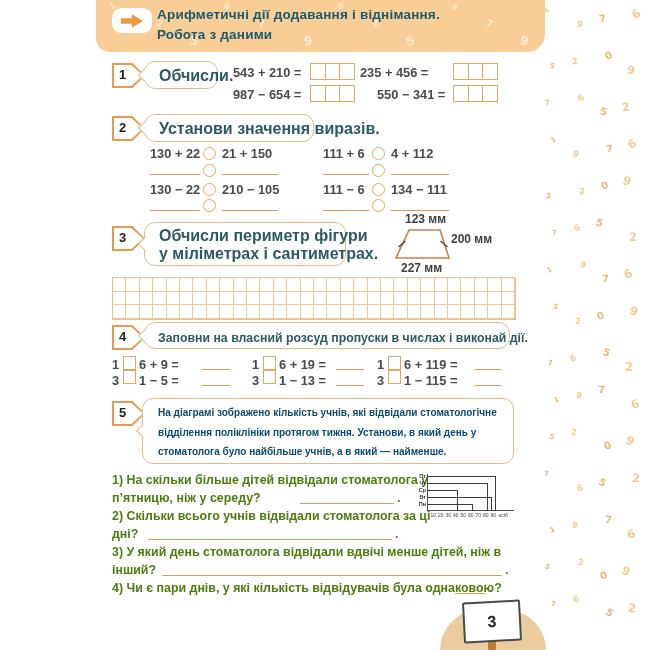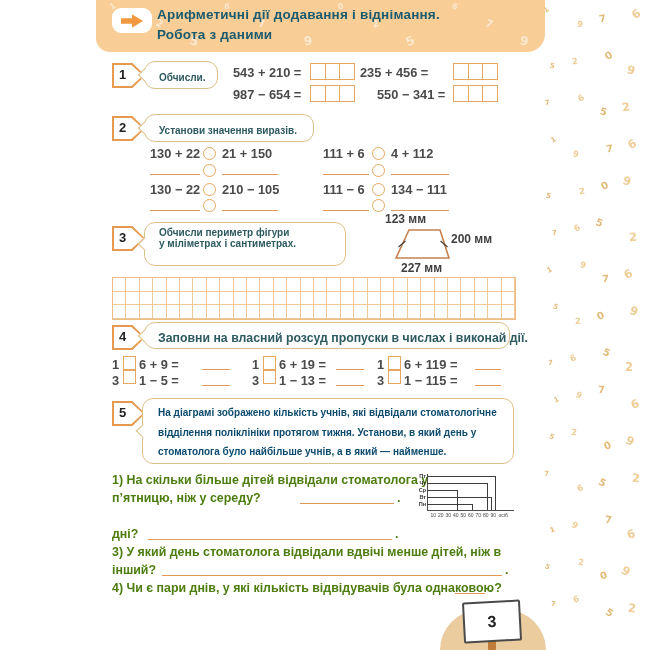--- a/index.html
+++ b/index.html
@@ -20,21 +20,21 @@
          clip-path:polygon(0 0,62% 0,100% 50%,62% 100%,0 100%)}
   .tag-i{position:absolute;inset:2px;background:#fff;
          clip-path:polygon(0 0,60% 0,100% 50%,60% 100%,0 100%)}
   .tag-n{position:absolute;left:7px;top:4px;font-weight:bold;font-size:13px;color:#222}
 
   
   .bubble{background:#fff;border:1.8px solid #dcc08a;border-radius:11px;box-sizing:border-box}
   .bubble::before{content:"";position:absolute;left:-5px;top:calc(50% - 5px);width:9px;height:9px;
          background:#fff;border-left:1.8px solid #dcc08a;border-bottom:1.8px solid #dcc08a;
          transform:rotate(45deg)}
-  .instr{color:#2d5a60;font-weight:bold;font-size:10px;white-space:nowrap}
+  .instr{color:#2d5a60;font-weight:bold;font-size:16px;white-space:nowrap}
   .instr-wrap{color:#0c4a6e;font-weight:bold;font-size:10px;line-height:19.5px}
 
   .eq{color:#4a4a4a;font-weight:bold;font-size:12.8px;white-space:nowrap}
   .agrid{display:flex}
   .agrid .cell{width:14px;height:15px;border:1.3px solid #e7a75e;background:#fff}
   .agrid .cell + .cell{margin-left:-1.3px}
   .circle{width:11px;height:11px;border:1.6px solid #e7a75e;border-radius:50%;background:#fff}
   .blank{height:0;border-bottom:1.6px solid #e2975a}
   .sbox{width:13px;height:14px;border:1.4px solid #e7a75e;background:#fff;box-sizing:border-box}
 
@@ -229,21 +229,21 @@
 
   <div class="abs tag" style="left:112px;top:226px">
     <div class="tag-o"></div>
     <div class="tag-i"></div>
     <span class="tag-n">3</span>
   </div>
   <div class="abs bubble" style="left:144px;top:222px;width:202px;height:44px;padding:4px 8px 0 14px">
     <div class="instr">Обчисли периметр фігури</div>
     <div class="instr">у міліметрах і сантиметрах.</div>
   </div>
-  <span class="abs figlabel" style="left:385px;top:212px">123 мм</span>
+  <span class="abs figlabel" style="left:405px;top:212px">123 мм</span>
   <span class="abs figlabel" style="left:451px;top:232px">200 мм</span>
   <span class="abs figlabel" style="left:401px;top:261px">227 мм</span>
   <svg class="abs" style="left:385px;top:224px" width="75" height="40" viewBox="0 0 75 40">
     <polygon points="24,6 55,6 64,34 11,34" fill="none" stroke="#c5824e" stroke-width="1.6"></polygon>
     <path d="M13.5 23 L20.5 17" stroke="#3f3f3f" stroke-width="1.1" fill="none"></path>
     <path d="M55.5 17 L62.5 23" stroke="#3f3f3f" stroke-width="1.1" fill="none"></path>
   </svg>
 
   <div class="abs grid-paper"></div>
 
@@ -290,20 +290,21 @@
   </div>
   <div class="abs bubble" style="left:142px;top:398px;width:372px;height:66px;padding:4px 8px 0 15px">
     <div class="instr-wrap" style="width:348px">На діаграмі зображено кількість учнів, які відвідали стоматологічне відділення поліклініки протягом тижня. Установи, в який день у стоматолога було найбільше учнів, а в який — найменше.</div>
   </div>
 
   <span class="abs qtext" style="left:112px;top:473px">1) На скільки більше дітей відвідали стоматолога у</span>
   <span class="abs qtext" style="left:112px;top:491px">п’ятницю, ніж у середу?</span>
   <div class="abs blank" style="left:300px;top:503px;width:94px"></div>
   <span class="abs qtext" style="left:397px;top:491px">.</span>
 
+  <span class="abs qtext" style="left:112px;top:509px">2) Скільки всього учнів відвідали стоматолога за ці</span>
   <span class="abs qtext" style="left:112px;top:527px">дні?</span>
   <div class="abs blank" style="left:148px;top:539px;width:244px"></div>
   <span class="abs qtext" style="left:395px;top:527px">.</span>
 
   <span class="abs qtext" style="left:112px;top:545px">3) У який день стоматолога відвідали вдвічі менше дітей, ніж в</span>
   <span class="abs qtext" style="left:112px;top:563px">інший?</span>
   <div class="abs blank" style="left:162px;top:575px;width:340px"></div>
   <span class="abs qtext" style="left:505px;top:563px">.</span>
 
   <span class="abs qtext" style="left:112px;top:581px">4) Чи є пари днів, у які кількість відвідувачів була однаковою?</span>

